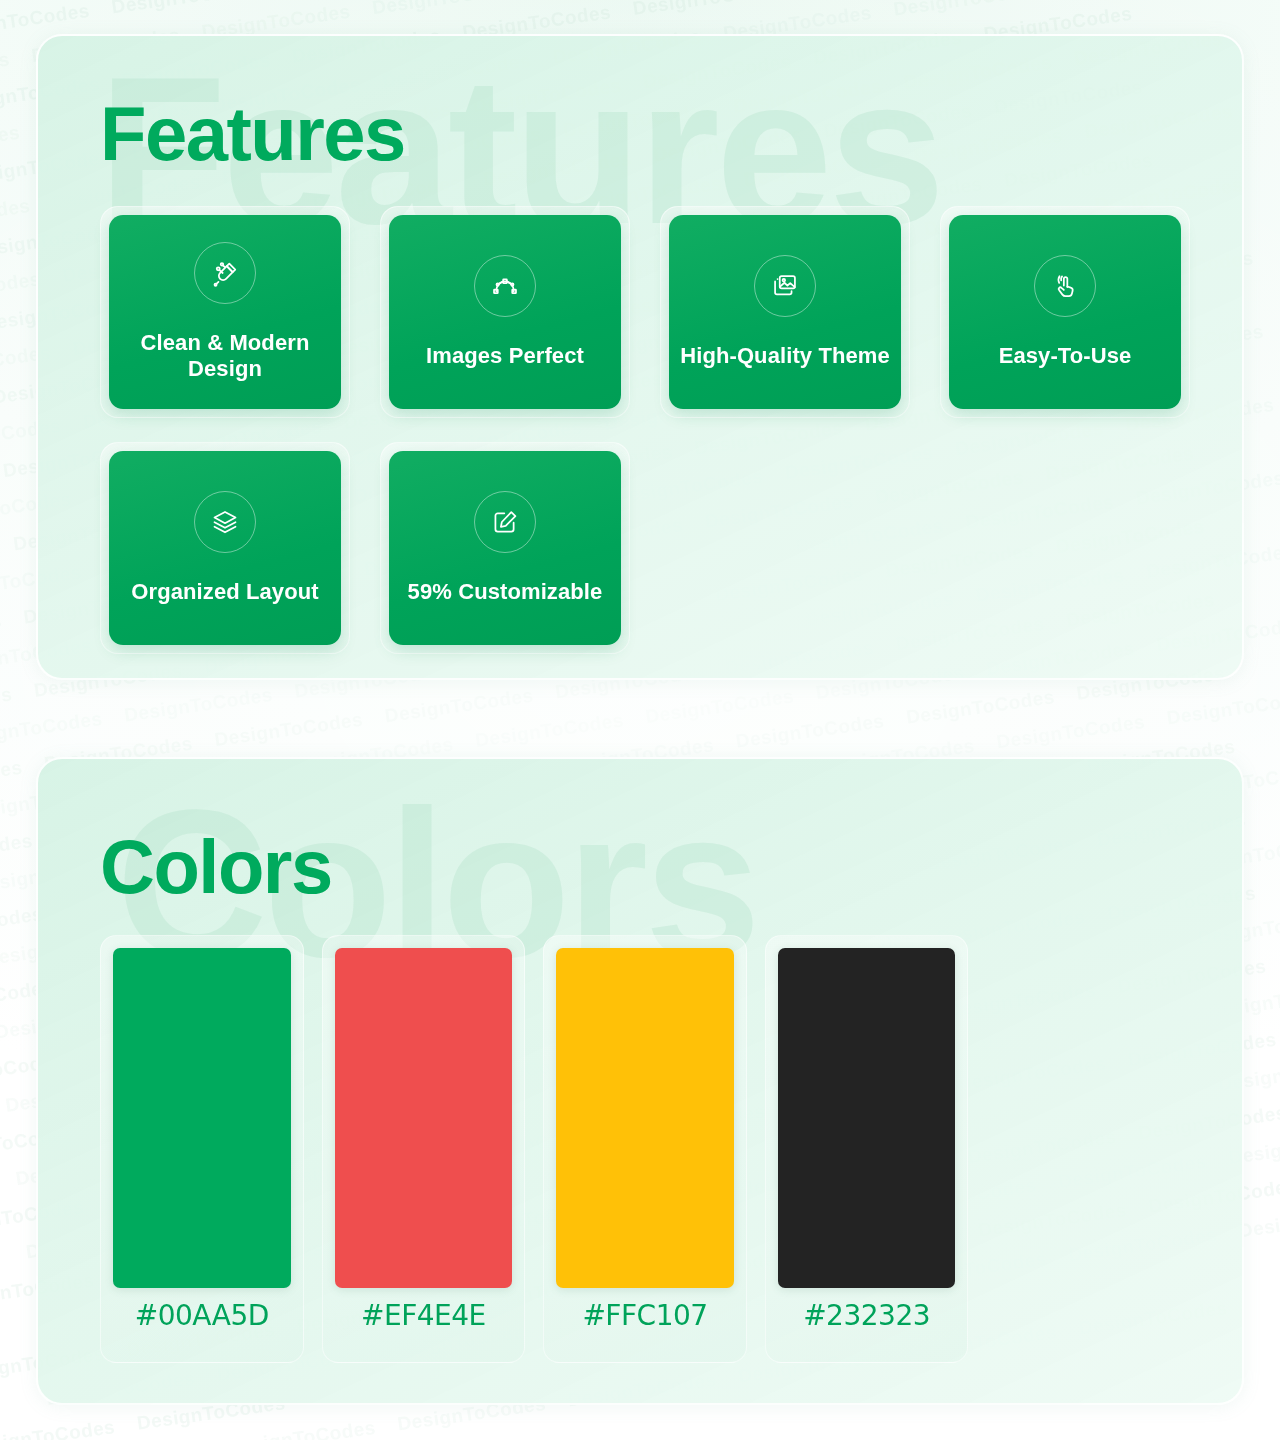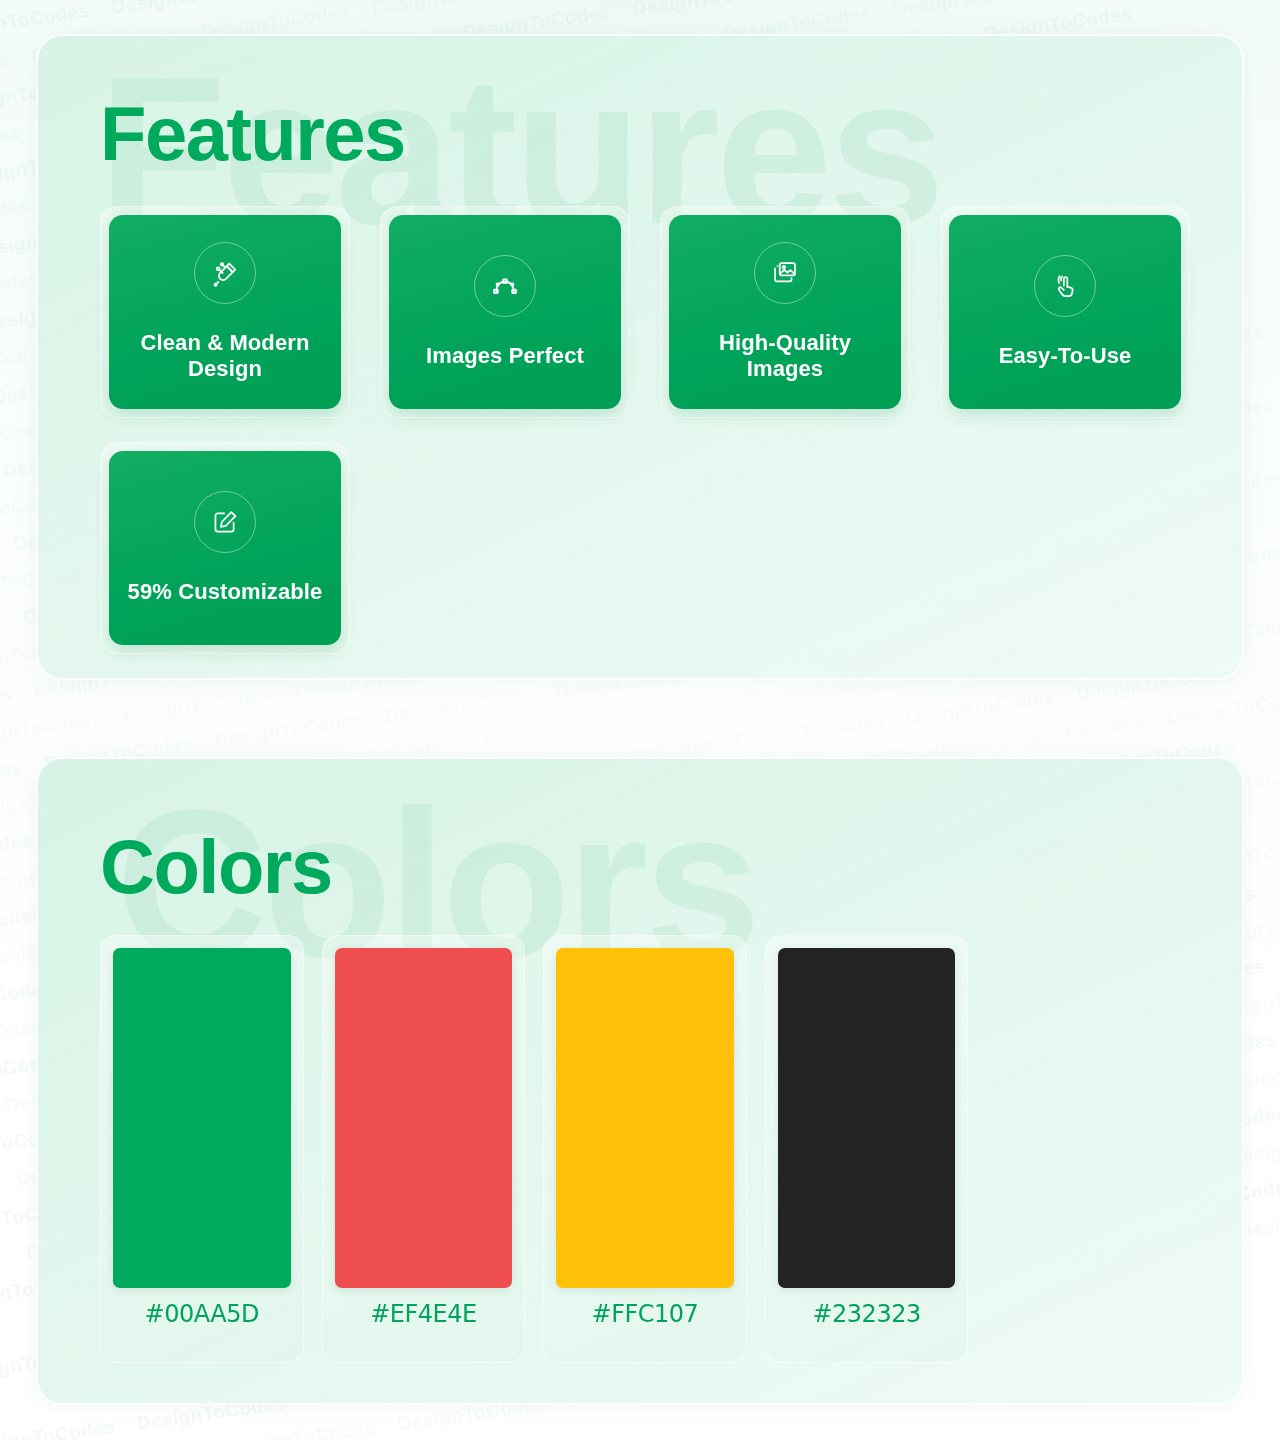--- a/index.html
+++ b/index.html
@@ -174,21 +174,21 @@
     height: 340px;
     width: 100%;
     box-shadow: 0 2px 8px rgba(60, 110, 90, .14);
     cursor: pointer;
   }
 
   .hex {
     margin-top: 14px;
     font-family: "DejaVu Sans", sans-serif;
     font-weight: 400;
-    font-size: 24px;
+    font-size: 28px;
     letter-spacing: -.5px;
     color: #00a35a;
     text-align: center;
     line-height: 1;
   }
 </style>
 </head>
 <body>
 
 <div id="page">
@@ -575,21 +575,21 @@
               <svg viewBox="0 0 24 24">
                 <g fill="none" stroke="#ffffff" stroke-width="1.5" stroke-linecap="round" stroke-linejoin="round">
                   <rect x="7.5" y="3.5" width="13" height="10.5" rx="1.6"></rect>
                   <circle cx="11" cy="7" r="1.1"></circle>
                   <path d="M8 12.4l3.5-3.2 2.6 2.4 2.4-2.1 3.9 3.5"></path>
                   <path d="M17.6 16.4v1.1a1.6 1.6 0 0 1-1.6 1.6H5.1A1.6 1.6 0 0 1 3.5 17.5V8.1"></path>
                   <path d="M5.6 6v0"></path>
                 </g>
               </svg>
             </span>
-            <div class="feature-label">High-Quality Images</div>
+            <div class="feature-label">High-Quality Theme</div>
           </div>
         </div>
         <div class="feature-slot">
           <div class="feature-card">
             <span class="icon-ring">
               <svg viewBox="0 0 24 24">
                 <g fill="none" stroke="#ffffff" stroke-width="1.5" stroke-linecap="round" stroke-linejoin="round">
                   <path d="M11 11.6V5.8a1.5 1.5 0 0 1 3 0v7.1"></path>
                   <path d="M14 12.4l2.9 1a2.4 2.4 0 0 1 1.6 2.9l-.6 2.4A2.6 2.6 0 0 1 15.4 20.7h-3a3.3 3.3 0 0 1-2.6-1.3L7 15.6a1.4 1.4 0 0 1 2-2l2 1.8"></path>
                   <path d="M8.7 7.2a3.9 3.9 0 0 1 .8-3.4M7 9.3a6 6 0 0 1 .3-5.7"></path>
@@ -597,20 +597,34 @@
               </svg>
             </span>
             <div class="feature-label">Easy-To-Use</div>
           </div>
         </div>
         <div class="feature-slot">
           <div class="feature-card">
             <span class="icon-ring">
               <svg viewBox="0 0 24 24">
                 <g fill="none" stroke="#ffffff" stroke-width="1.5" stroke-linecap="round" stroke-linejoin="round">
+                  <path d="M12 3.4 21 8.2 12 13 3 8.2z"></path>
+                  <path d="M3 12.2 12 17l9-4.8"></path>
+                  <path d="M3 16 12 20.8 21 16"></path>
+                </g>
+              </svg>
+            </span>
+            <div class="feature-label">Organized Layout</div>
+          </div>
+        </div>
+        <div class="feature-slot">
+          <div class="feature-card">
+            <span class="icon-ring">
+              <svg viewBox="0 0 24 24">
+                <g fill="none" stroke="#ffffff" stroke-width="1.5" stroke-linecap="round" stroke-linejoin="round">
                   <path d="M19.4 12.6v5.6a2 2 0 0 1-2 2H5.8a2 2 0 0 1-2-2V6.6a2 2 0 0 1 2-2h5.6"></path>
                   <path d="M17.4 3.5 20.9 7 12.6 15.3 8.5 16.1 9.3 12z"></path>
                 </g>
               </svg>
             </span>
             <div class="feature-label">59% Customizable</div>
           </div>
         </div>
       </div>
   </section>

